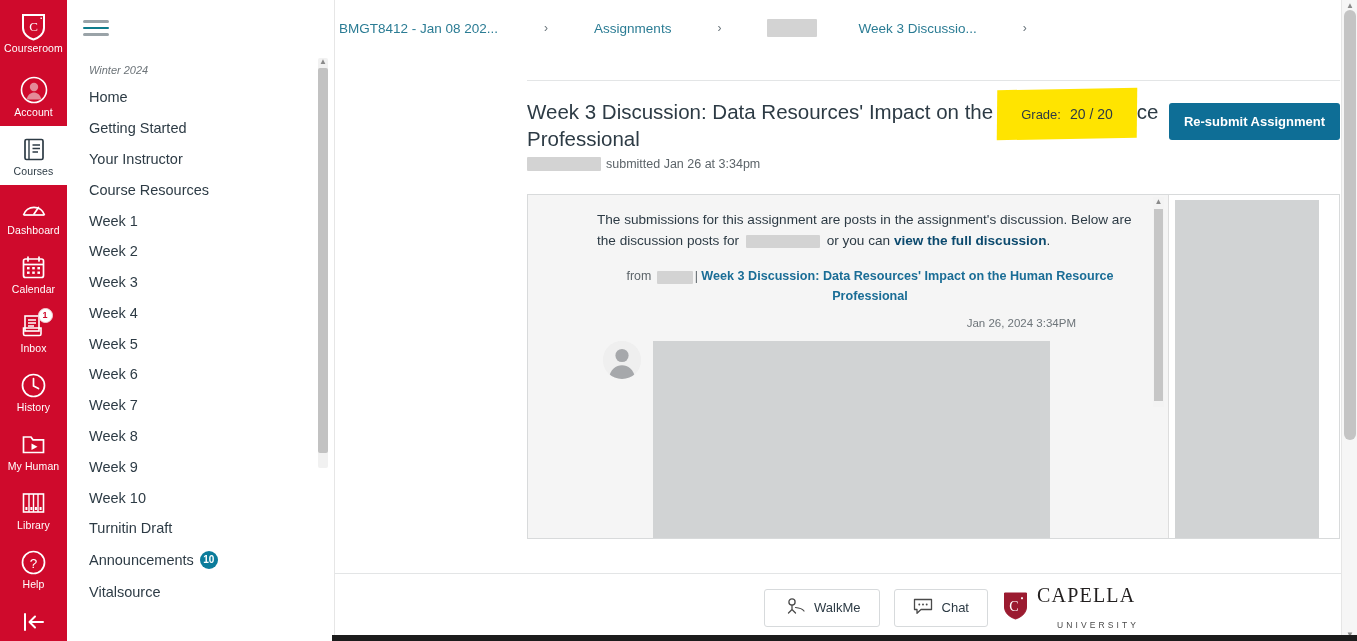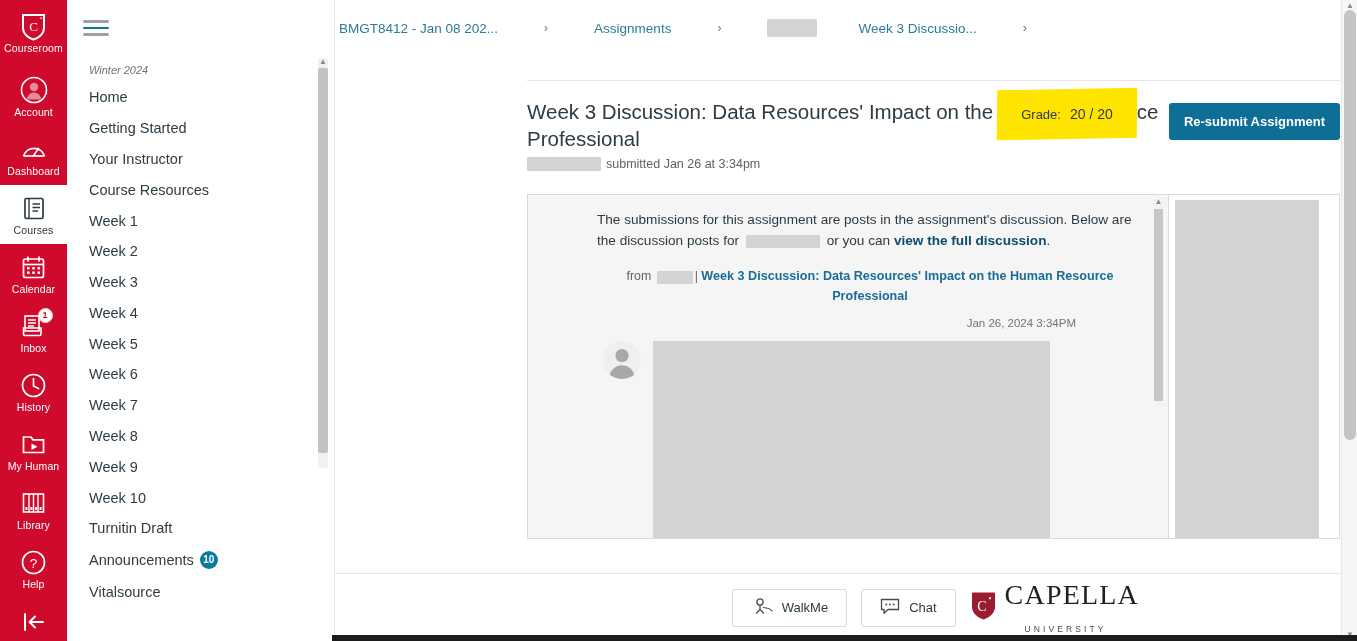--- a/index.html
+++ b/index.html
@@ -325,21 +325,21 @@
     padding: 8px 18px;
     font-size: 13px;
     color: #2D3B45;
     cursor: pointer;
     font-family: "Liberation Sans", sans-serif;
   }
   .capella-logo { display: flex; align-items: center; gap: 8px; }
   .capella-text { line-height: 1; }
   .capella-name {
     font-family: "Liberation Serif", serif;
-    font-size: 28px; letter-spacing: 1.2px; color: #221f1f;
+    font-size: 20px; letter-spacing: 1.2px; color: #221f1f;
   }
   .capella-sub {
     font-size: 8.5px; letter-spacing: 3.1px; color: #4a4a4a; margin-top: 16px; padding-left: 20px;
   }
 
   
   .browser-scroll {
     position: absolute; right: 0; top: 0;
     width: 16px; height: 641px;
     background: #f6f6f6;
@@ -380,40 +380,40 @@
       <span class="gn-icon">
         <svg width="28" height="28" viewBox="0 0 28 28">
           <circle cx="14" cy="14" r="12.5" fill="none" stroke="#fff" stroke-width="1.6"></circle>
           <circle cx="14" cy="11" r="4.2" fill="#e48a98"></circle>
           <path d="M6.6 23.5 C7.8 18.6 11 16.6 14 16.6 C17 16.6 20.2 18.6 21.4 23.5 Z" fill="#e48a98"></path>
         </svg>
       </span>
       <span class="gn-label">Account</span>
     </a>
 
+    <a class="gn-item active">
+      <span class="gn-icon">
+        <svg width="24" height="25" viewBox="0 0 24 25">
+          <rect x="3" y="2.5" width="18" height="20" rx="1.5" fill="none" stroke="#2D3B45" stroke-width="1.7"></rect>
+          <path d="M7 2.5 L7 22.5" stroke="#2D3B45" stroke-width="1.4"></path>
+          <path d="M10.5 8 H18 M10.5 11.5 H18 M10.5 15 H16" stroke="#2D3B45" stroke-width="1.3"></path>
+        </svg>
+      </span>
+      <span class="gn-label">Courses</span>
+    </a>
+
     <a class="gn-item">
       <span class="gn-icon">
         <svg width="26" height="22" viewBox="0 0 26 22">
           <path d="M2.5 18 A11 11 0 0 1 23.5 18" fill="none" stroke="#fff" stroke-width="1.7"></path>
           <path d="M2.5 18 L23.5 18" fill="none" stroke="#fff" stroke-width="1.7"></path>
           <path d="M13 17 L17.5 10.5" stroke="#fff" stroke-width="1.7" stroke-linecap="round"></path>
         </svg>
       </span>
       <span class="gn-label">Dashboard</span>
-    </a>
-
-    <a class="gn-item active">
-      <span class="gn-icon">
-        <svg width="24" height="25" viewBox="0 0 24 25">
-          <rect x="3" y="2.5" width="18" height="20" rx="1.5" fill="none" stroke="#2D3B45" stroke-width="1.7"></rect>
-          <path d="M7 2.5 L7 22.5" stroke="#2D3B45" stroke-width="1.4"></path>
-          <path d="M10.5 8 H18 M10.5 11.5 H18 M10.5 15 H16" stroke="#2D3B45" stroke-width="1.3"></path>
-        </svg>
-      </span>
-      <span class="gn-label">Courses</span>
     </a>
 
     <a class="gn-item">
       <span class="gn-icon">
         <svg width="25" height="25" viewBox="0 0 25 25">
           <rect x="2.5" y="4" width="20" height="18.5" rx="2" fill="none" stroke="#fff" stroke-width="1.7"></rect>
           <path d="M2.5 9.5 H22.5" stroke="#fff" stroke-width="1.7"></path>
           <path d="M7 2 V6 M18 2 V6" stroke="#fff" stroke-width="1.7" stroke-linecap="round"></path>
           <rect x="6" y="12" width="2.6" height="2.4" fill="#fff"></rect>
           <rect x="11.2" y="12" width="2.6" height="2.4" fill="#fff"></rect>

